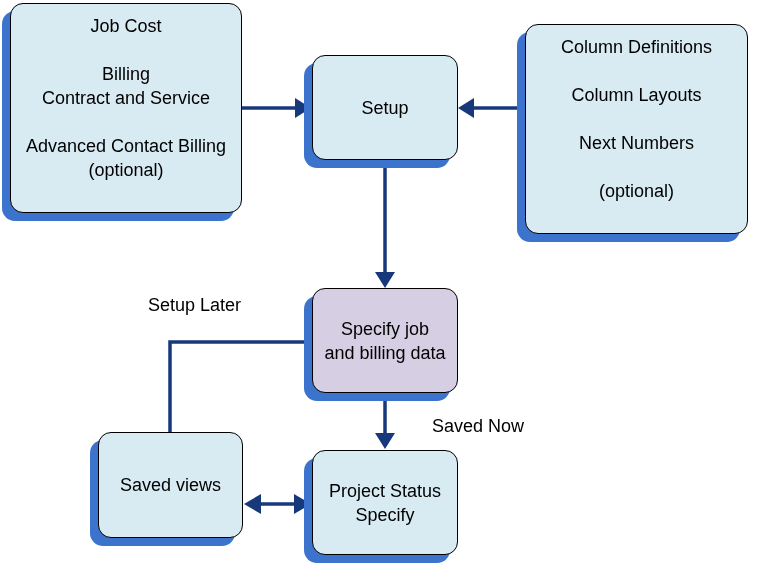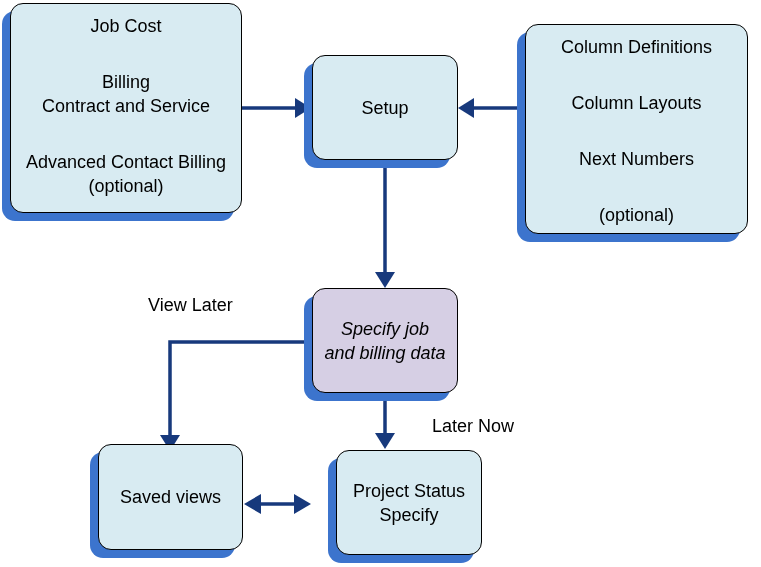--- a/index.html
+++ b/index.html
@@ -37,21 +37,21 @@
     box-shadow: -8px 8px 0 0 var(--shadow-blue, #3c74cd);
     font-size: 18px;
     line-height: 24px;
     text-align: center;
   }
   .box.lavender { background: var(--node-fill-lavender, #d6cfe4); }
   .box.stacked {
     display: flex;
     flex-direction: column;
     align-items: center;
-    gap: 32px;
+    gap: 24px;
     padding-top: 10px;
   }
   .box.centered {
     display: flex;
     flex-direction: column;
     align-items: center;
     justify-content: center;
   }
   .group { width: 100%; }
   .float-label {
@@ -121,30 +121,30 @@
     </div>
     <div class="group">
       <div>(optional)</div>
     </div>
   </div>
 
   <div class="box centered" style="left:312px; top:55px; width:146px; height:105px;">
     <div>Setup</div>
   </div>
 
-  <div class="box centered lavender" style="left:312px; top:288px; width:146px; height:105px;font-style:italic;">
+  <div class="box centered lavender" style="left:312px; top:288px; width:146px; height:105px;">
     <div>Specify job</div>
     <div>and billing data</div>
   </div>
 
-  <div class="box centered" style="left:98px; top:444px; width:145px; height:106px;">
+  <div class="box centered" style="left:98px; top:432px; width:145px; height:106px;">
     <div>Saved views</div>
   </div>
 
-  <div class="box centered" style="left:312px; top:450px; width:146px; height:105px;margin-left:24px;">
+  <div class="box centered" style="left:312px; top:450px; width:146px; height:105px;">
     <div>Project Status</div>
     <div>Specify</div>
   </div>
 
-  <div class="float-label" style="left:148px; top:295px;">View Later</div>
-  <div class="float-label" style="left:432px; top:416px;">Later Now</div>
+  <div class="float-label" style="left:148px; top:295px;">Setup Later</div>
+  <div class="float-label" style="left:432px; top:416px;">Saved Now</div>
 
 </div>
 
 </body></html>

